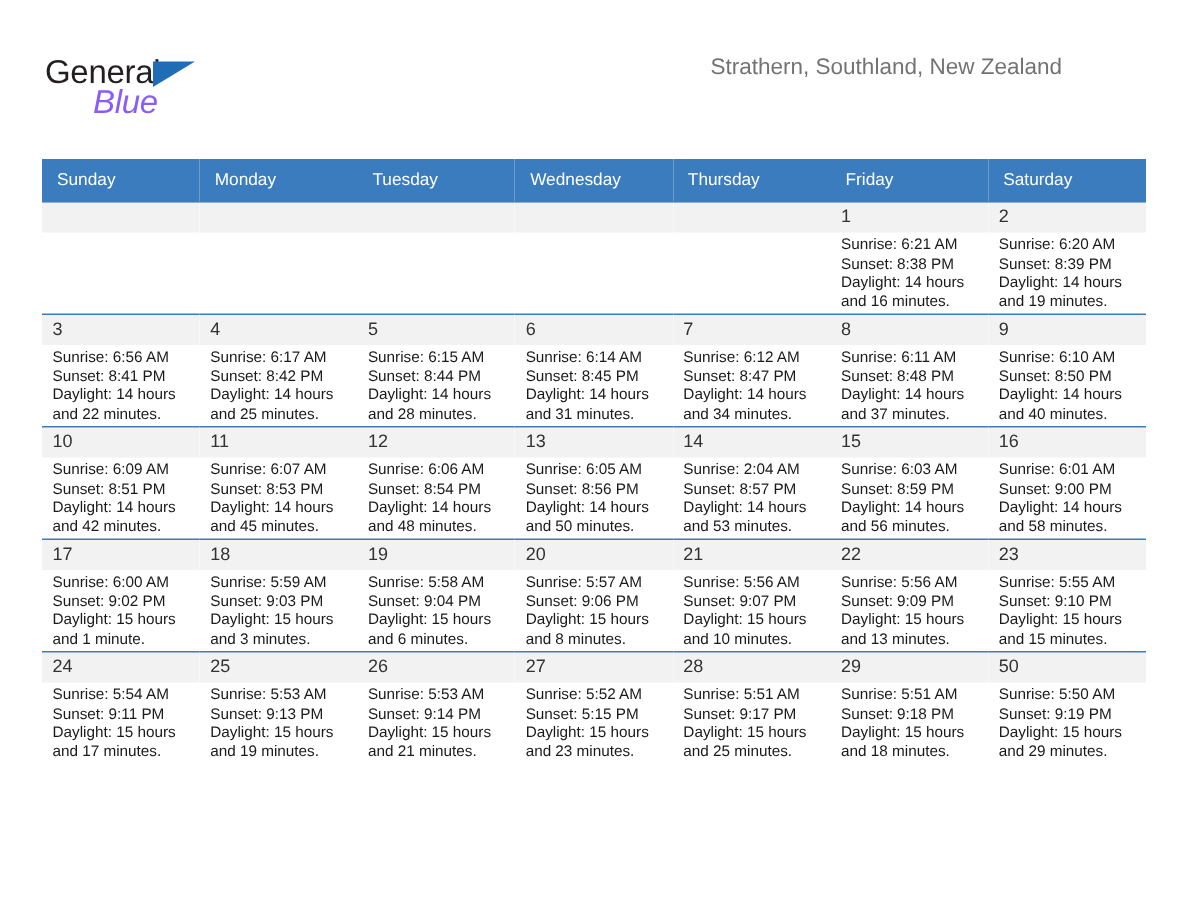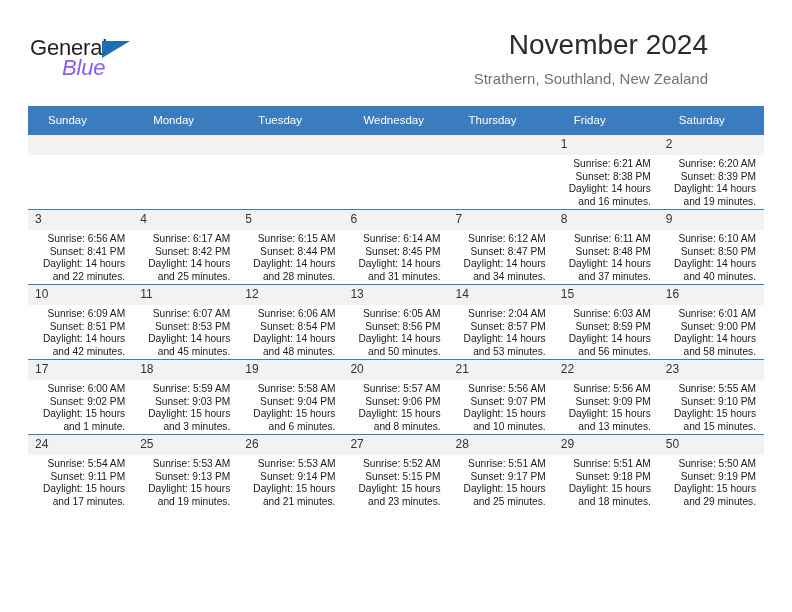--- a/index.html
+++ b/index.html
@@ -100,21 +100,21 @@
     width: 736px;
     border-collapse: collapse;
     table-layout: fixed;
   }
   .calendar th {
     background: #3a7cbe;
     color: #ffffff;
     font-size: 11.5px;
     font-weight: 400;
     text-align: left;
-    padding: 5px 0 5px 20px;
+    padding: 5px 0 5px 10px;
     height: 18px;
     border: none;
   }
   .calendar td {
     vertical-align: top;
     width: 105.14px;
     height: 74px;
     padding: 0;
     border-top: 1px solid #3a7cbe;
     border-left: none;
@@ -132,41 +132,39 @@
     min-height: 15px;
   }
   .daynum.empty {
     color: transparent;
   }
   .info {
     padding: 3px 8px 0 7px;
     font-size: 10.2px;
     line-height: 12.6px;
     color: #1a1a1a;
-    text-align: right;
   }
   .info div {
     white-space: nowrap;
   }
 </style>
 </head>
 <body>
 
 <div class="page">
 
   <div class="top-header">
 
     <div class="brand">
       <span class="brand-row1">General</span>
       <span class="brand-triangle"></span>
       <span class="brand-row2">Blue</span>
     </div>
 
     <div class="title-block">
-      <div class="cal-title">November 2024</div>
       <div class="cal-subtitle">Strathern, Southland, New Zealand</div>
     </div>
 
   </div>
 
   <table class="calendar">
     <thead>
       <tr>
         <th>Sunday</th>
         <th>Monday</th>

